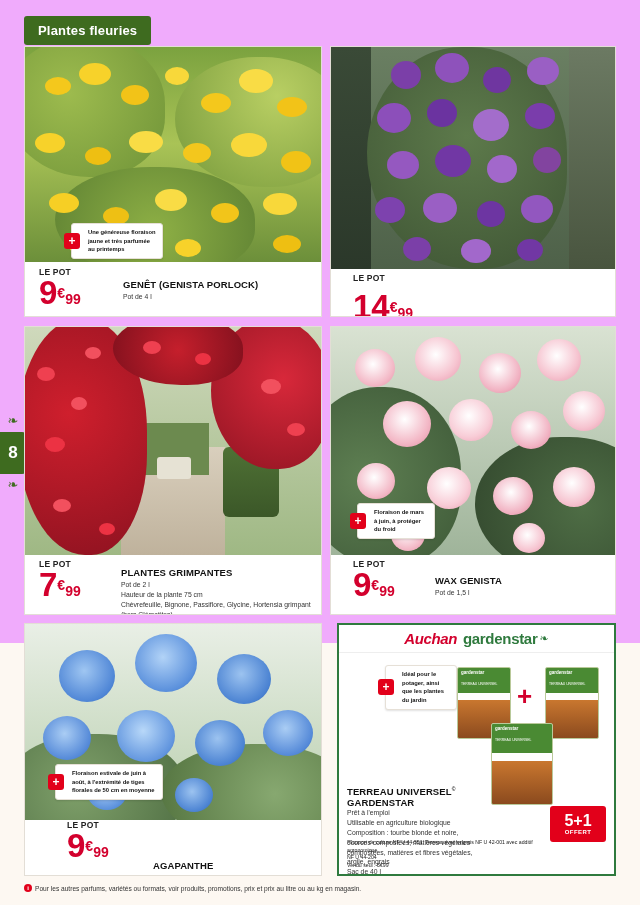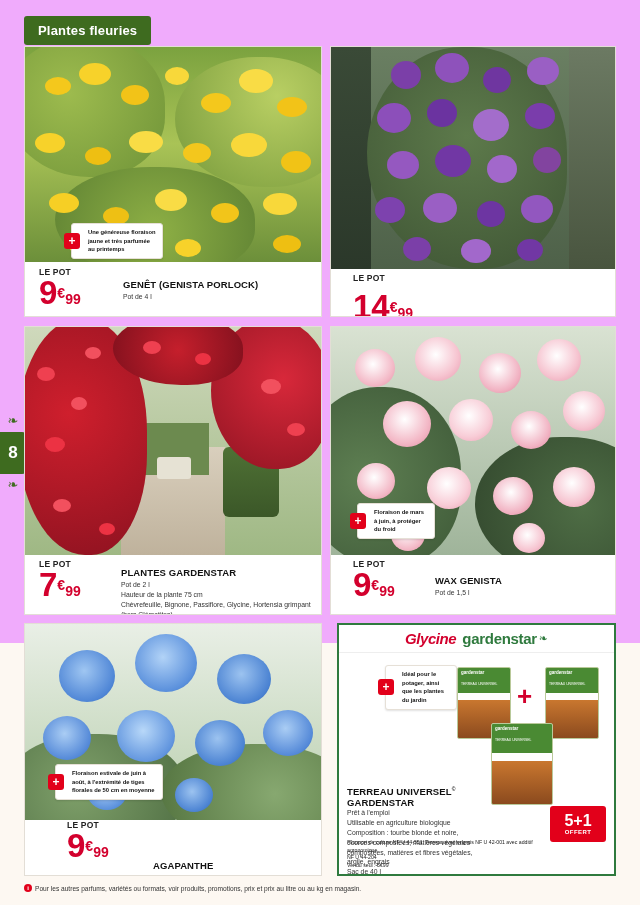--- a/index.html
+++ b/index.html
@@ -249,21 +249,21 @@
       <div class="dot" style="left:74px;top:196px;width:16px;height:12px;background:#ec3243;"></div>
     </div>
 
     <div class="pricewrap" style="left:14px;top:232px;">
       <div class="lepot">LE POT</div>
       <div class="price pricebig" style="margin-top:2px;">
         <span class="int">7</span><span class="eur">€</span><span class="cent">99</span>
       </div>
     </div>
     <div style="position:absolute;left:96px;top:240px;width:196px;">
-      <div class="prodname">PLANTES GARDENSTAR</div>
+      <div class="prodname">PLANTES GRIMPANTES</div>
       <div class="proddesc" style="margin-top:2px;">Pot de 2 l</div>
       <div class="proddesc">Hauteur de la plante 75 cm</div>
       <div class="proddesc">Chèvrefeuille, Bignone, Passiflore, Glycine, Hortensia grimpant</div>
       <div class="proddesc">(hors Clématites)</div>
     </div>
   </div>
 
   <div class="card" style="left:330px;top:326px;width:286px;height:289px;">
     <div class="photo" style="height:228px;">
       <div class="ph" style="background:linear-gradient(#d9e2d2,#9fb49a);"></div>
@@ -336,21 +336,21 @@
       <div class="proddesc" style="margin-top:2px;">Pot de 2 l</div>
       <div class="proddesc">
         <span>Variétés au choix</span>
         <span class="infoi">i</span>
       </div>
     </div>
   </div>
 
   <div class="promo">
     <div class="promo-head">
-      <span class="auchan">Glycine</span>
+      <span class="auchan">Auchan</span>
       <span class="gardenstar">gardenstar</span>
       <span style="color:#2f7a3e;font-size:11px;margin-left:2px;">❧</span>
     </div>
     <div class="promo-body">
 
       <div class="callout" style="left:46px;top:12px;width:72px;">
         <span class="plus">+</span>
         <span>Idéal pour le potager, ainsi que les plantes du jardin</span>
       </div>
 

